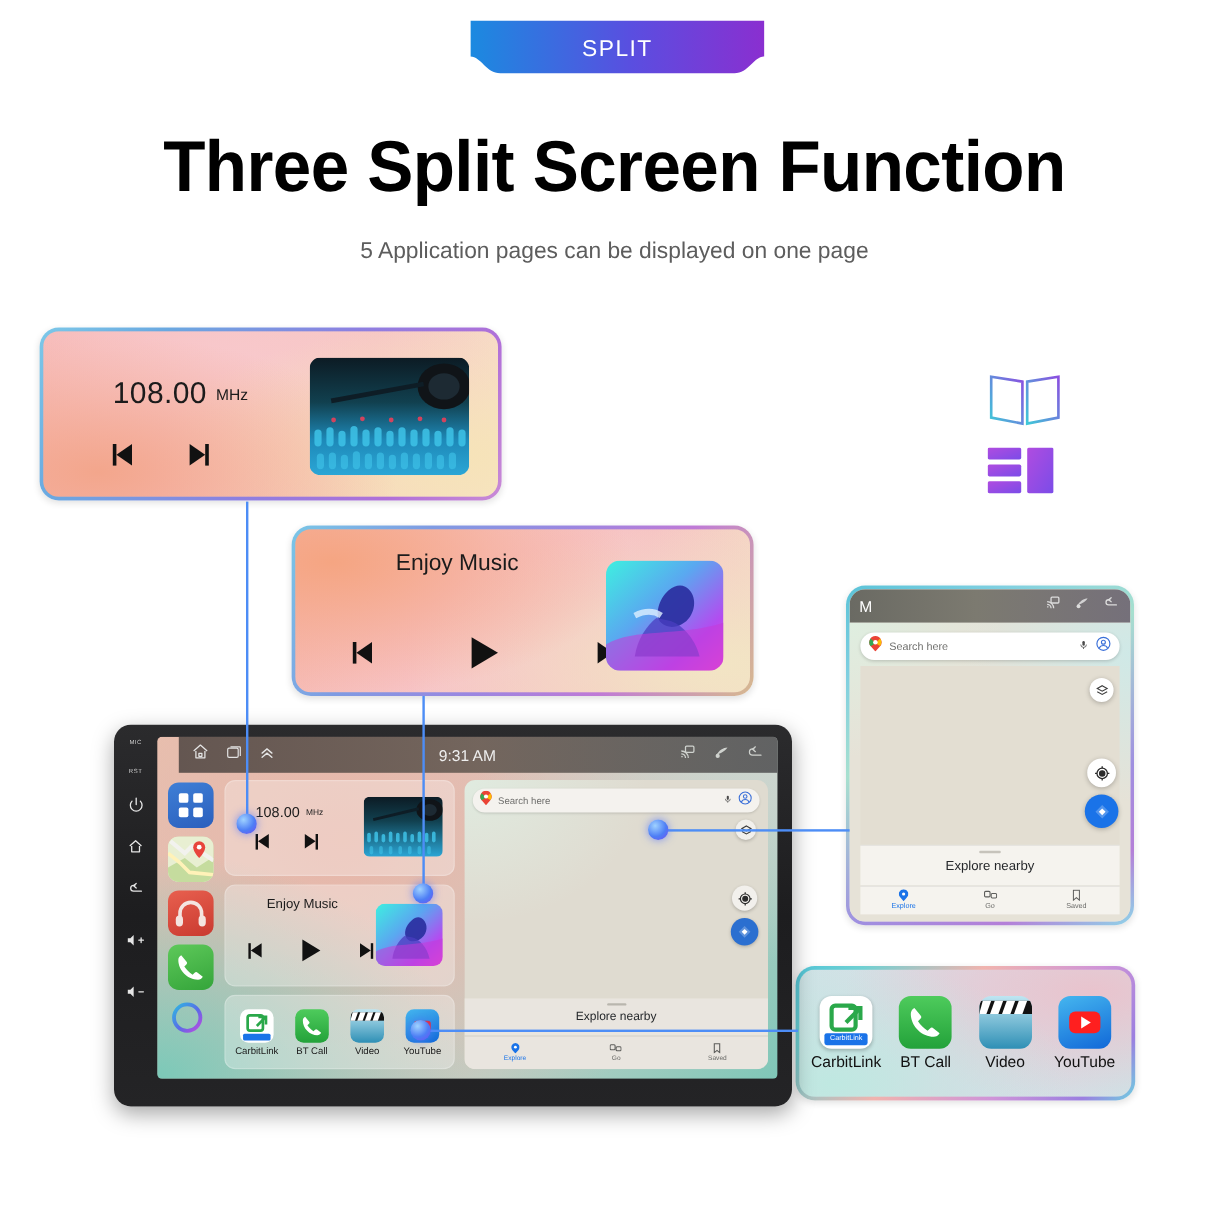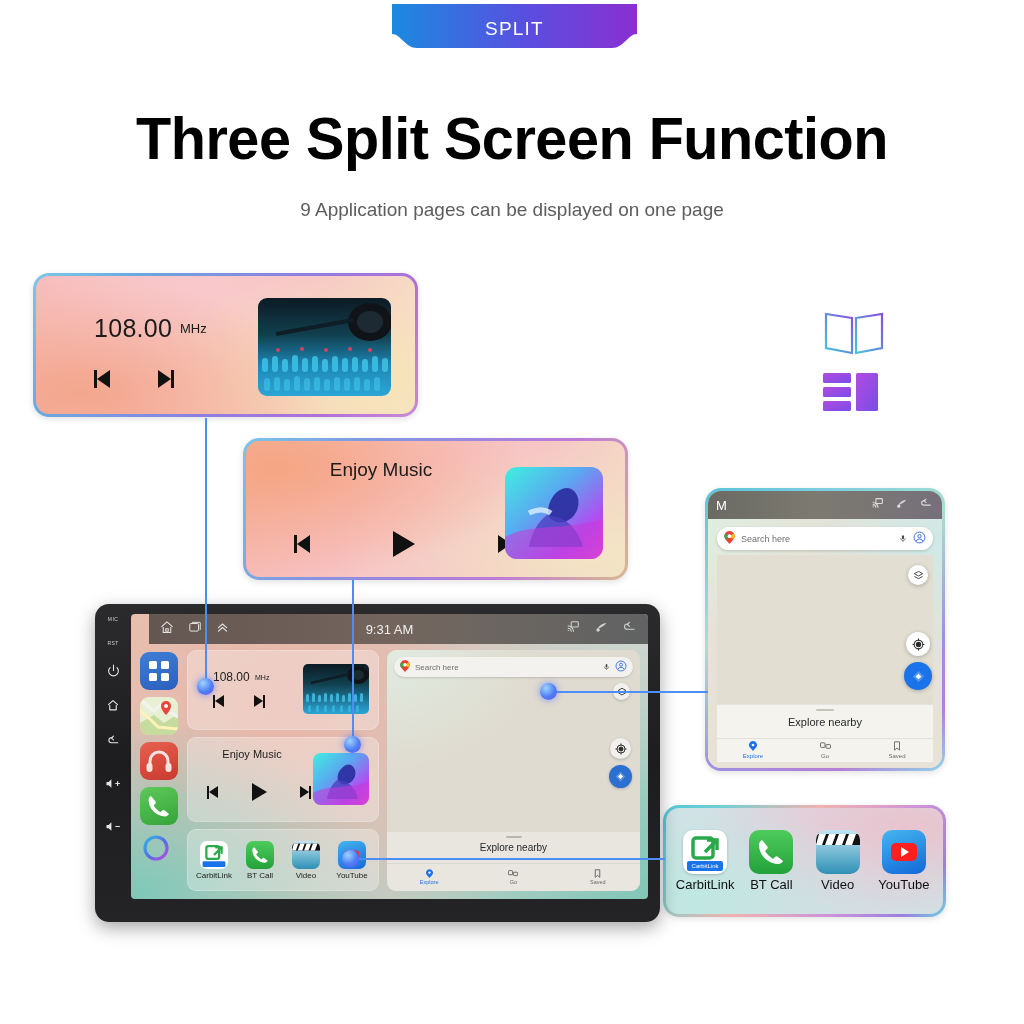--- a/index.html
+++ b/index.html
@@ -7,21 +7,21 @@
   body {
     font-family: "Liberation Sans", sans-serif;
     background: #ffffff;
     position: relative;
     overflow: hidden;
   }
 
   
   #split-banner {
     position: absolute;
-    top: 4px; left: 392px;
+    top: 17px; left: 392px;
     width: 245px; height: 52px;
     z-index: 30;
   }
   #split-banner .banner-svg { position:absolute; inset:0; }
   #split-banner .banner-label {
     position: absolute;
     top: 14px; left: 0; width: 100%;
     text-align: center;
     color: #ffffff;
     font-size: 19px;
@@ -334,21 +334,21 @@
         <stop offset="55%" stop-color="#5a4ee0"></stop>
         <stop offset="100%" stop-color="#8a2fd0"></stop>
       </linearGradient>
     </defs>
     <path d="M0,0 L245,0 L245,30 C236,30 232,44 220,44 L25,44 C13,44 9,30 0,30 Z" fill="url(#bg1)"></path>
   </svg>
   <div class="banner-label">SPLIT</div>
 </div>
 
 <div id="page-title">Three Split Screen Function</div>
-<div id="page-subtitle">9 Application pages can be displayed on one page</div>
+<div id="page-subtitle">5 Application pages can be displayed on one page</div>
 
 <div class="conn v" style="left:205px; top:418px; height:268px;"></div>
 <div class="conn v" style="left:352px; top:580px; height:165px;"></div>
 <div class="conn h" style="left:548px; top:691px; width:160px;"></div>
 <div class="conn h" style="left:350px; top:858px; width:315px;"></div>
 
 <div class="gcard" id="radio-card">
   <div class="inner">
     <div id="radio-freq">108.00</div>
     <div id="radio-unit">MHz</div>

